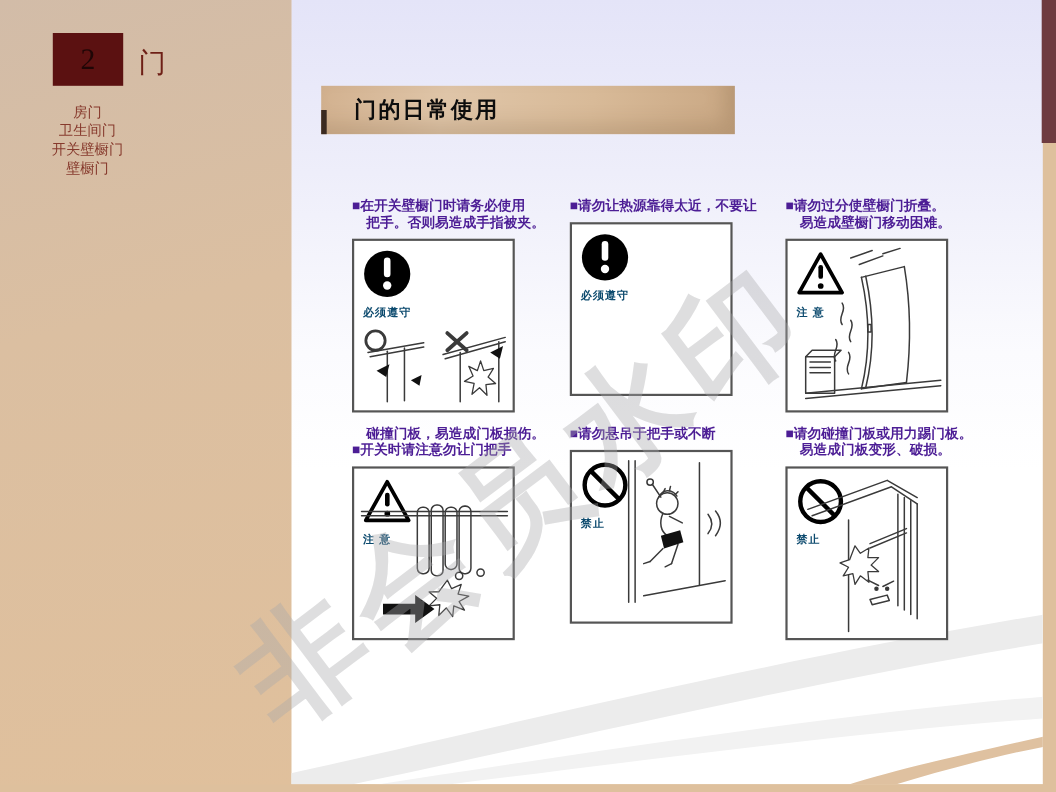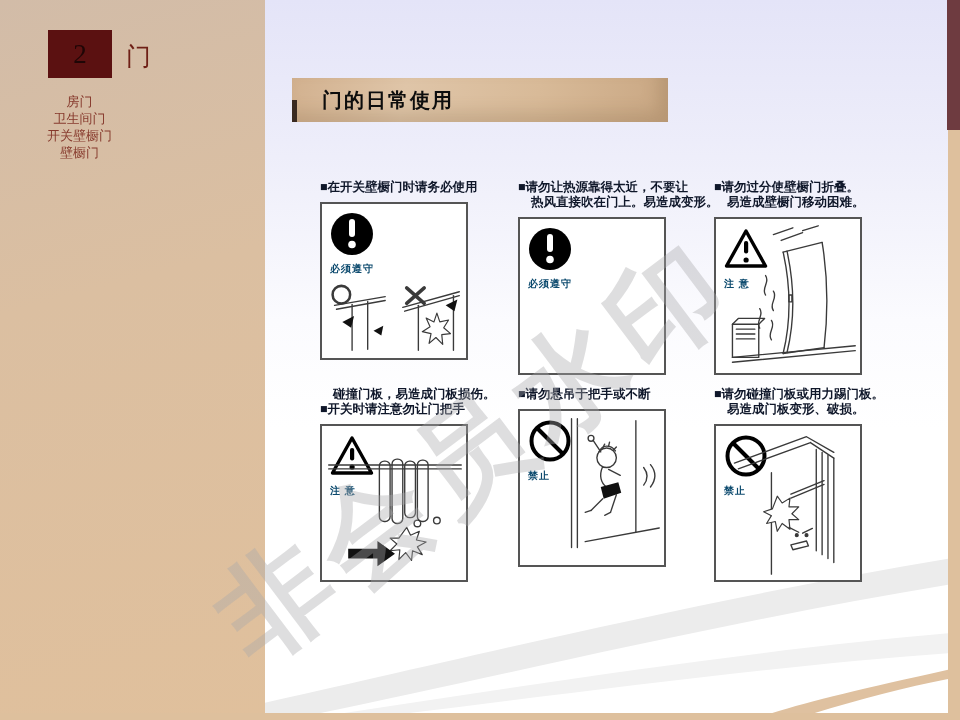--- a/index.html
+++ b/index.html
@@ -27,21 +27,21 @@
                background: linear-gradient(100deg, #d2b18f 0%, #dfc5a8 30%, #d8ba98 65%, #c9a783 100%);
                box-shadow: inset -10px -10px 16px rgba(125, 95, 65, 0.22); }
   .title-bar::before { content: ""; position: absolute; left: 0; bottom: 0; width: 5px; height: 22px; background: #3a2a21; }
   .title-text { margin-left: 30px; line-height: 44px; font-size: 20px; font-weight: bold;
                 color: #0d0d0d; letter-spacing: 2px; }
 
   
   .sheet { position: absolute; left: 320px; top: 180px; width: 570px; height: 406px; z-index: 1;
            display: grid; grid-template-columns: 198px 196px 176px; grid-template-rows: 207px 199px; }
   .panel { position: relative; }
-  .p-line { font-size: 12.5px; font-weight: bold; color: #0f172a; line-height: 15px; white-space: nowrap; }
+  .p-line { font-size: 12.5px; font-weight: bold; color: #4c1d95; line-height: 15px; white-space: nowrap; }
   .p-line.p2 { padding-left: 13px; }
   .p-box { position: relative; margin-top: 7px; width: 148px; height: 158px;
            border: 2px solid #555; background: #ffffff; }
   .sym { position: absolute; left: 8px; top: 8px; width: 44px; height: 44px; display: block; }
   .sym svg { display: block; width: 100%; height: 100%; }
   .sym-label { position: absolute; left: 8px; top: 58px; font-size: 10px; font-weight: bold;
                color: #0c4a6e; letter-spacing: 1px; white-space: nowrap; }
   .illus { position: absolute; left: 0; top: 0; width: 144px; height: 154px; }
 
   
@@ -83,20 +83,21 @@
   <svg class="swoosh" viewBox="0 0 683 173">
     <path d="M -10 165 C 160 128 430 60 700 16 L 700 42 C 440 84 170 152 -10 186 Z" fill="#ececec"></path>
     <path d="M 60 176 C 280 142 520 106 700 92 L 700 112 C 520 124 300 154 120 176 Z" fill="#f2f2f2"></path>
     <path d="M 700 126 C 600 148 540 162 498 176 L 540 176 C 592 160 652 144 700 136 Z" fill="#dfc1a0"></path>
   </svg>
 
   <div class="sheet">
 
     <div class="panel">
       <div class="p-line p1">■在开关壁橱门时请务必使用</div>
+      <div class="p-line p2">把手。否则易造成手指被夹。</div>
       <div class="p-box">
         <span class="sym">
           <svg viewBox="0 0 44 44">
               <circle cx="22" cy="22" r="21" fill="#000"></circle>
               <rect x="19" y="7" width="6" height="18" rx="3" fill="#fff"></rect>
               <circle cx="22" cy="32.5" r="3.8" fill="#fff"></circle>
             </svg>
         </span>
         <div class="sym-label">必须遵守</div>
         <svg class="illus" viewBox="0 0 146 158">
@@ -115,21 +116,20 @@
           </g>
           <path d="M20 121 l12 -6 -3 12 Z" fill="#111"></path>
           <path d="M52 130 l10 -5 -2 10 Z" fill="#111"></path>
           <path d="M126 104 l12 -6 -3 12 Z" fill="#111"></path>
         </svg>
       </div>
     </div>
 
     <div class="panel">
       <div class="p-line p1">■请勿让热源靠得太近，不要让</div>
-      <div class="p-line p2">热风直接吹在门上。易造成变形。</div>
       <div class="p-box">
         <span class="sym">
           <svg viewBox="0 0 44 44">
               <circle cx="22" cy="22" r="21" fill="#000"></circle>
               <rect x="19" y="7" width="6" height="18" rx="3" fill="#fff"></rect>
               <circle cx="22" cy="32.5" r="3.8" fill="#fff"></circle>
             </svg>
         </span>
         <div class="sym-label">必须遵守</div>
       </div>

